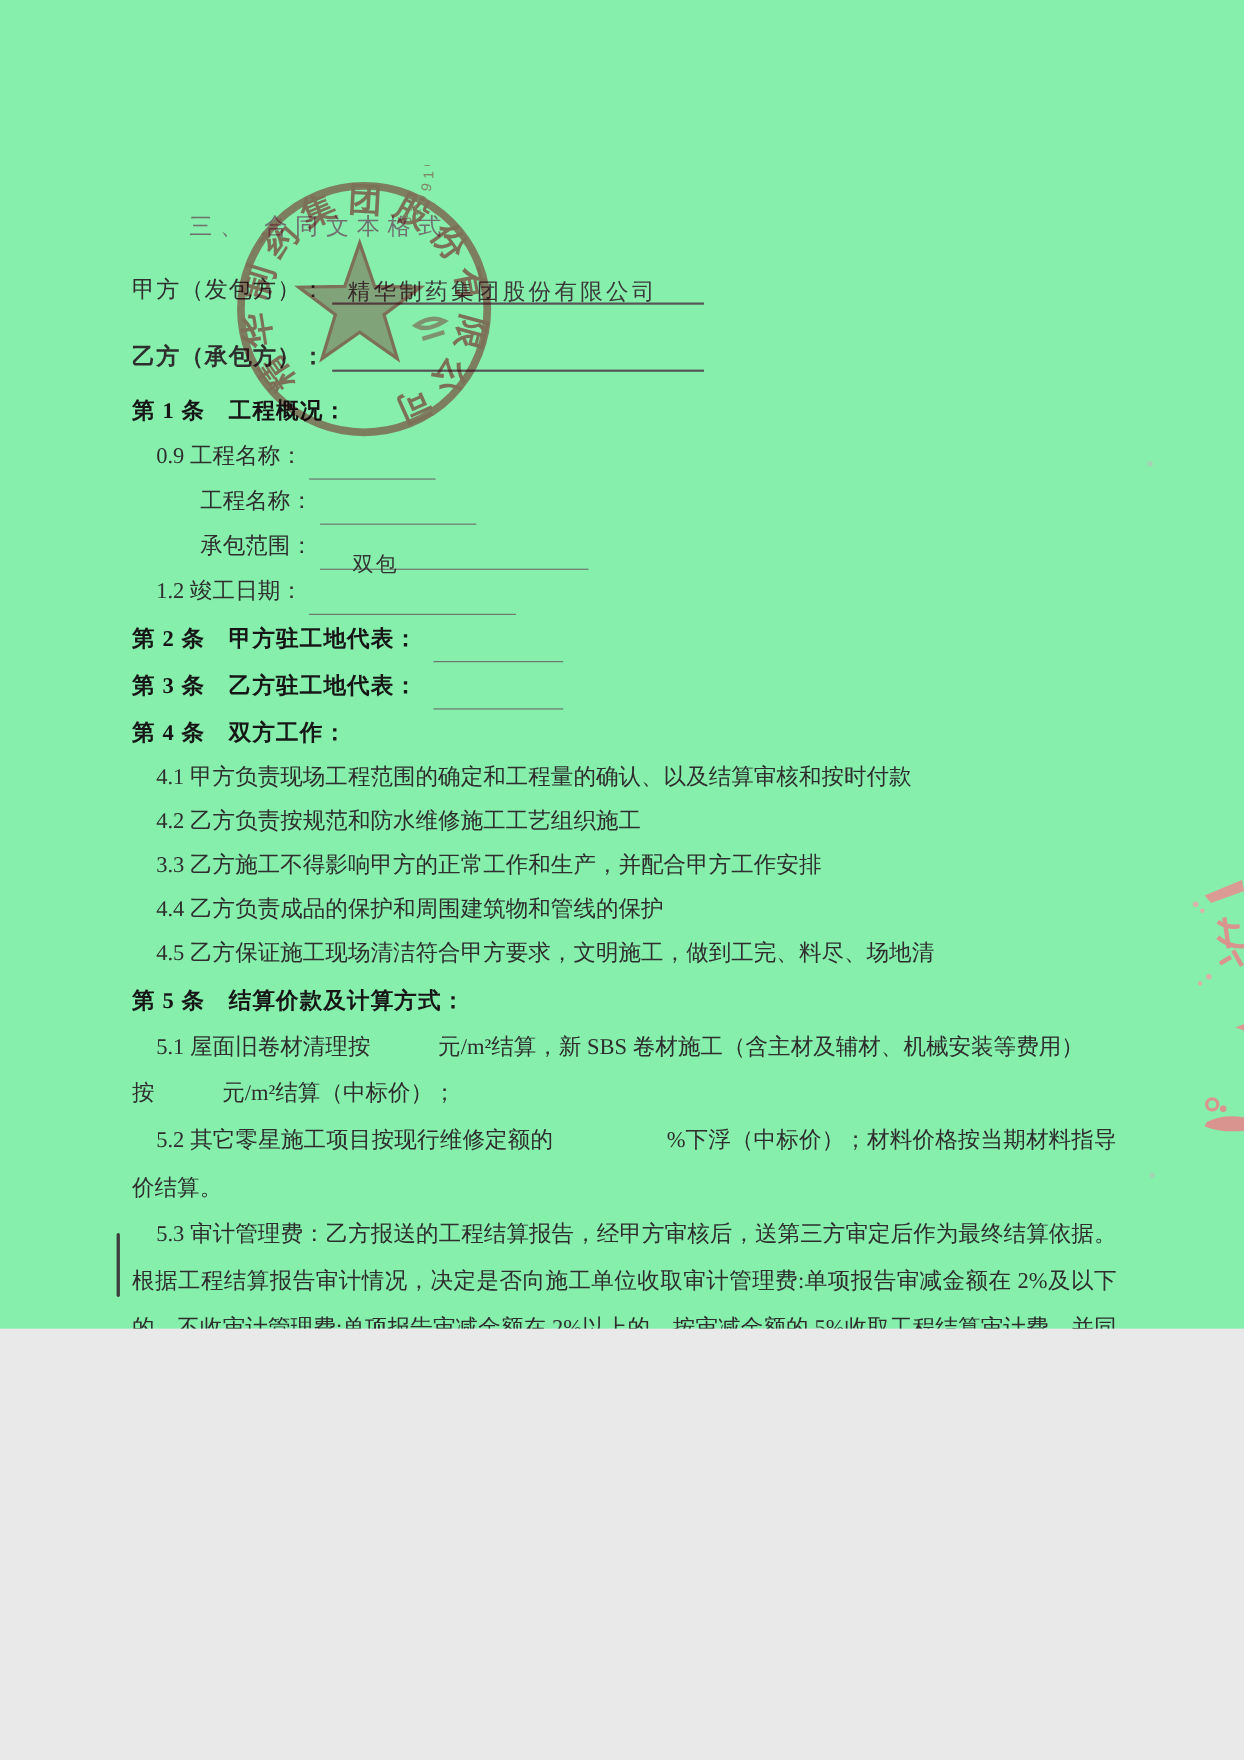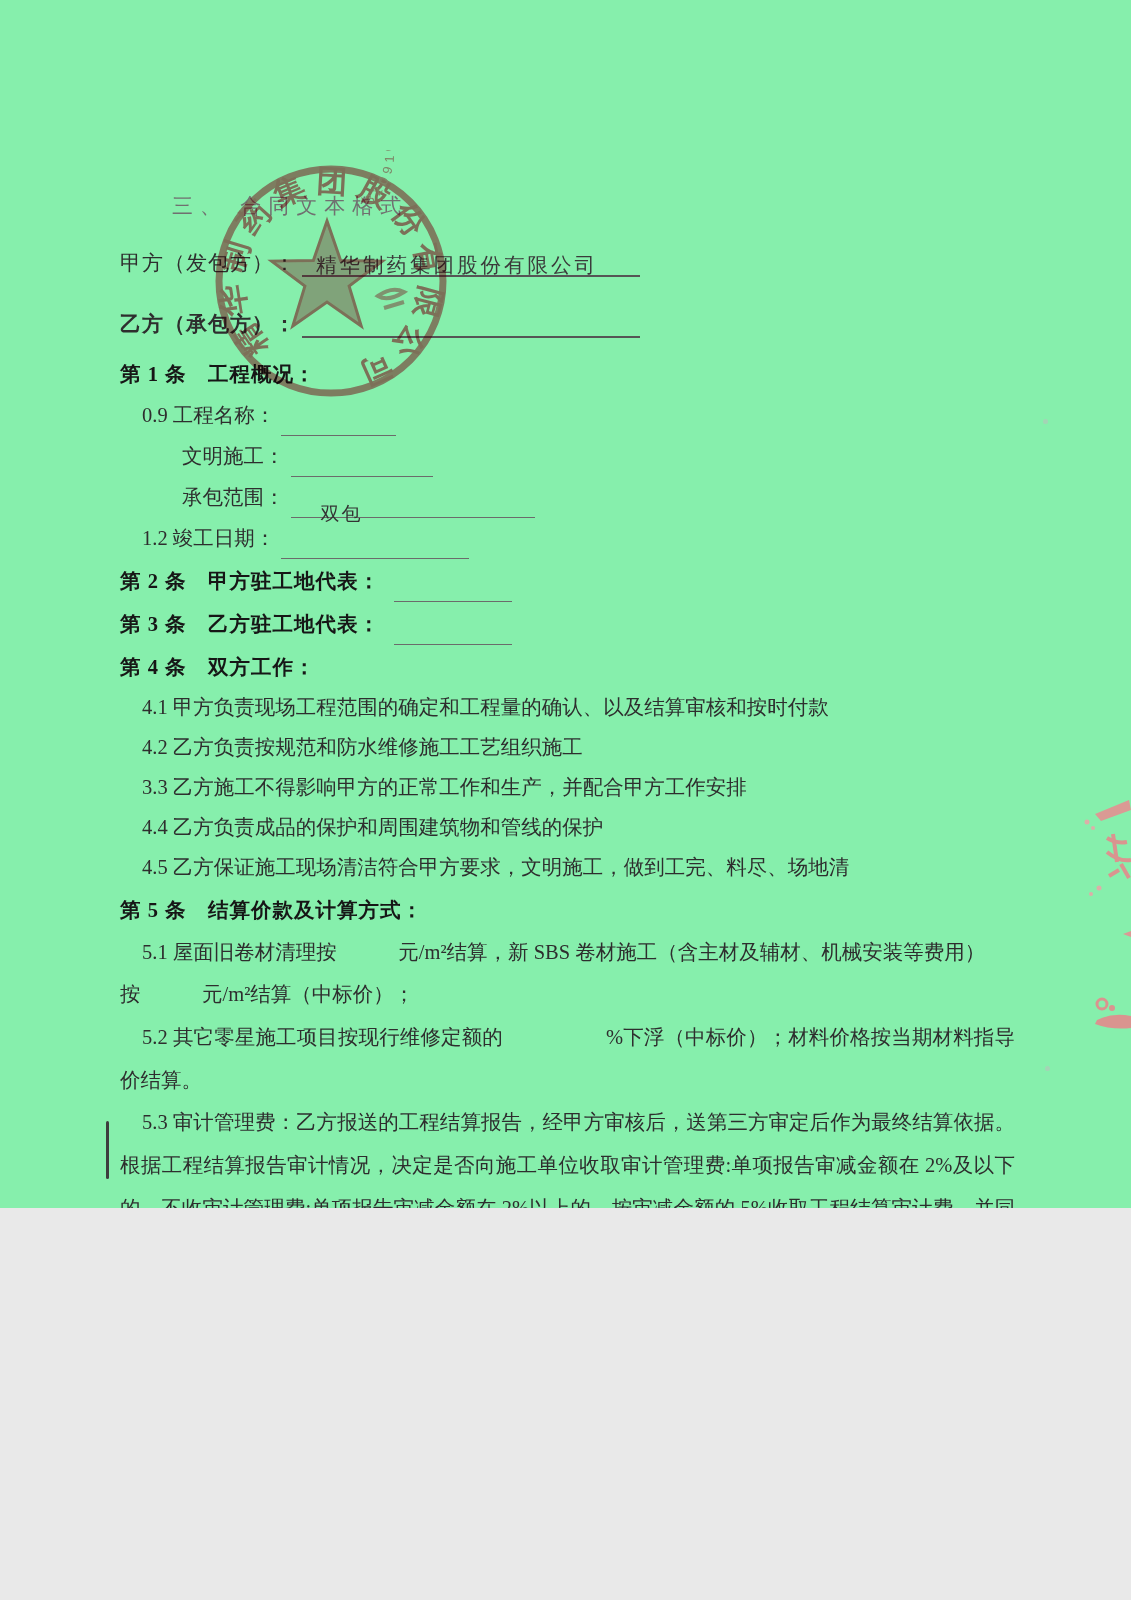--- a/index.html
+++ b/index.html
@@ -86,21 +86,21 @@
       <span class="party-label">乙方（承包方）：</span><span class="blank party-blank"><span></span></span>
     </div>
 
 
     <div class="article-heading">第 1 条　工程概况：</div>
 
     <div class="field-row ind-a">
       <span>0.9 工程名称：</span><span class="blank blank-thin w-name"><span class="blank-val"></span></span>
     </div>
     <div class="field-row ind-b">
-      <span>文明施工：</span><span class="blank blank-thin w-content"><span class="blank-val"></span></span>
+      <span>工程名称：</span><span class="blank blank-thin w-content"><span class="blank-val"></span></span>
     </div>
     <div class="field-row ind-b">
       <span>承包范围：</span><span class="blank blank-thin w-scope"><span class="blank-val">双包</span></span>
     </div>
     <div class="field-row ind-a">
       <span>1.2 竣工日期：</span><span class="blank blank-thin w-date"><span class="blank-val"></span></span>
     </div>
 
     <div class="article-heading tight">
       <span>第 2 条　甲方驻工地代表：</span><span class="blank blank-thin w-rep"><span class="blank-val"></span></span>

